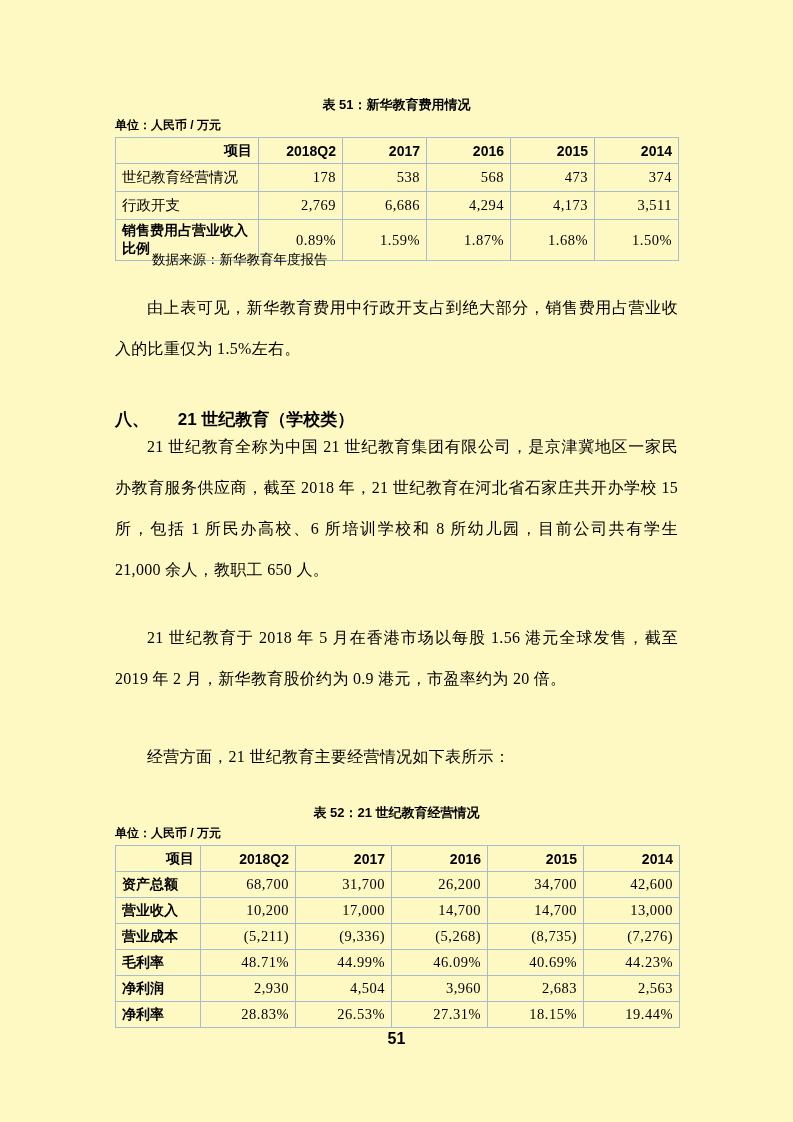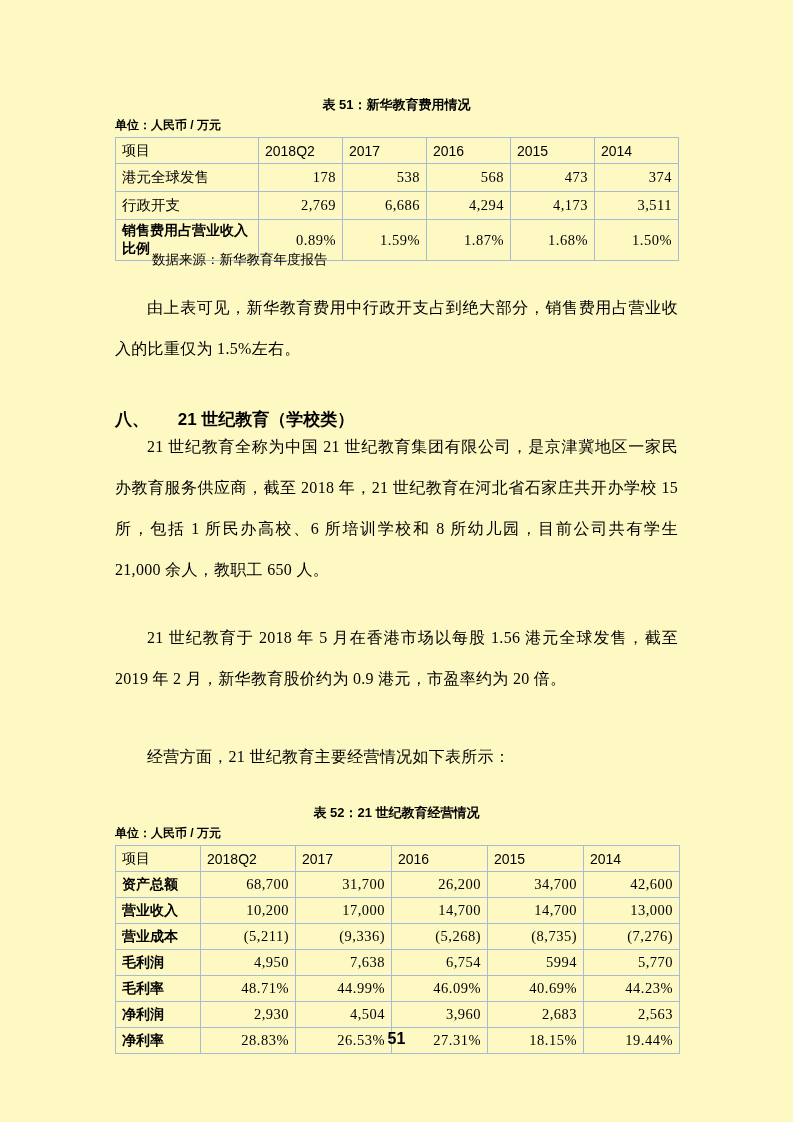--- a/index.html
+++ b/index.html
@@ -33,21 +33,21 @@
   }
   table.data td,table.data th{
     border:1px solid #a5bcd2;
     padding:2px 6px;
     height:21px;
     vertical-align:middle;
     overflow:hidden;
   }
   table.data th{
     font-family:"Liberation Sans","DejaVu Sans",sans-serif;
-    font-weight:normal;font-size:14px;text-align:left;
+    font-weight:bold;font-size:14px;text-align:right;
   }
   td.lbl{text-align:left;padding-left:6px;}
   td.lbl.bold{
     font-family:"Liberation Sans","DejaVu Sans",sans-serif;
     font-weight:bold;font-size:14px;
   }
   td.val{text-align:right;padding-right:12px;letter-spacing:0.5px;}
   #table51 td{height:23px;}
 
   
@@ -90,21 +90,21 @@
     <tbody>
         <tr>
       <th>项目</th>
       <th>2018Q2</th>
       <th>2017</th>
       <th>2016</th>
       <th>2015</th>
       <th>2014</th>
     </tr>
     <tr>
-      <td class="lbl">港元全球发售</td>
+      <td class="lbl">世纪教育经营情况</td>
       <td class="val">178</td>
       <td class="val">538</td>
       <td class="val">568</td>
       <td class="val">473</td>
       <td class="val">374</td>
     </tr>
     <tr>
       <td class="lbl">行政开支</td>
       <td class="val">2,769</td>
       <td class="val">6,686</td>
@@ -175,28 +175,20 @@
     </tr>
     <tr>
       <td class="lbl bold">营业成本</td>
       <td class="val">(5,211)</td>
       <td class="val">(9,336)</td>
       <td class="val">(5,268)</td>
       <td class="val">(8,735)</td>
       <td class="val">(7,276)</td>
     </tr>
     <tr>
-      <td class="lbl bold">毛利润</td>
-      <td class="val">4,950</td>
-      <td class="val">7,638</td>
-      <td class="val">6,754</td>
-      <td class="val">5994</td>
-      <td class="val">5,770</td>
-    </tr>
-    <tr>
       <td class="lbl bold">毛利率</td>
       <td class="val">48.71%</td>
       <td class="val">44.99%</td>
       <td class="val">46.09%</td>
       <td class="val">40.69%</td>
       <td class="val">44.23%</td>
     </tr>
     <tr>
       <td class="lbl bold">净利润</td>
       <td class="val">2,930</td>

